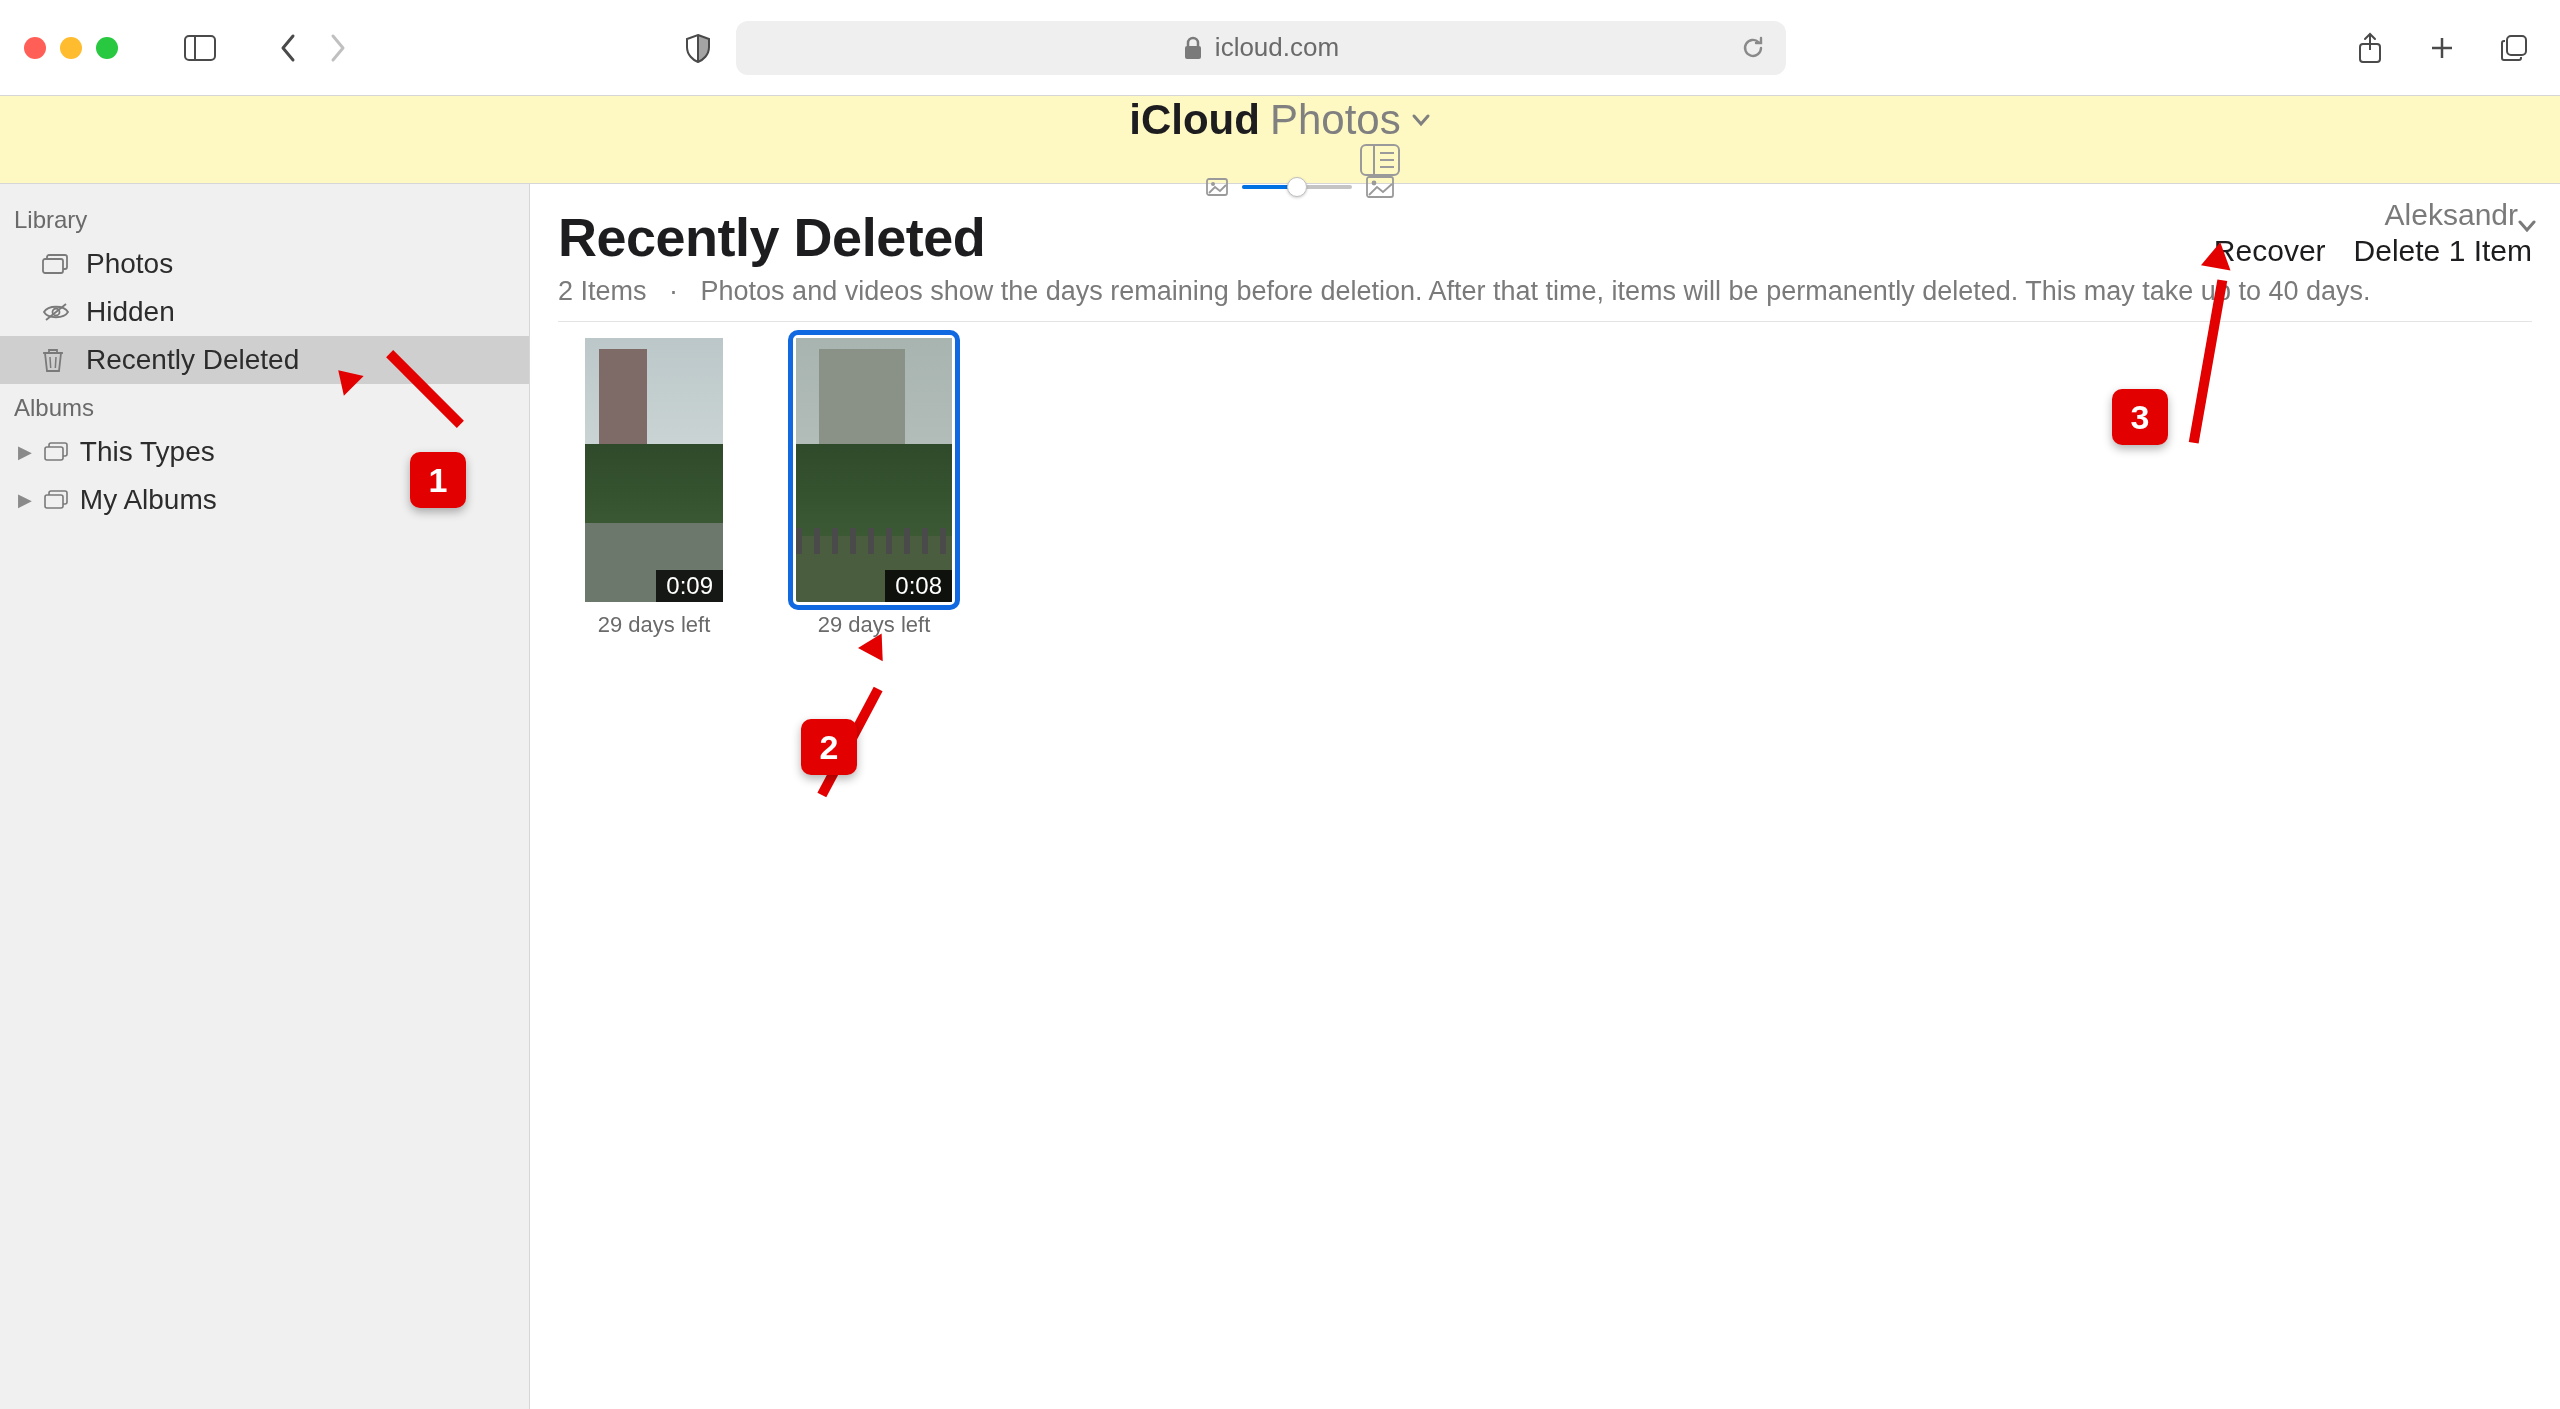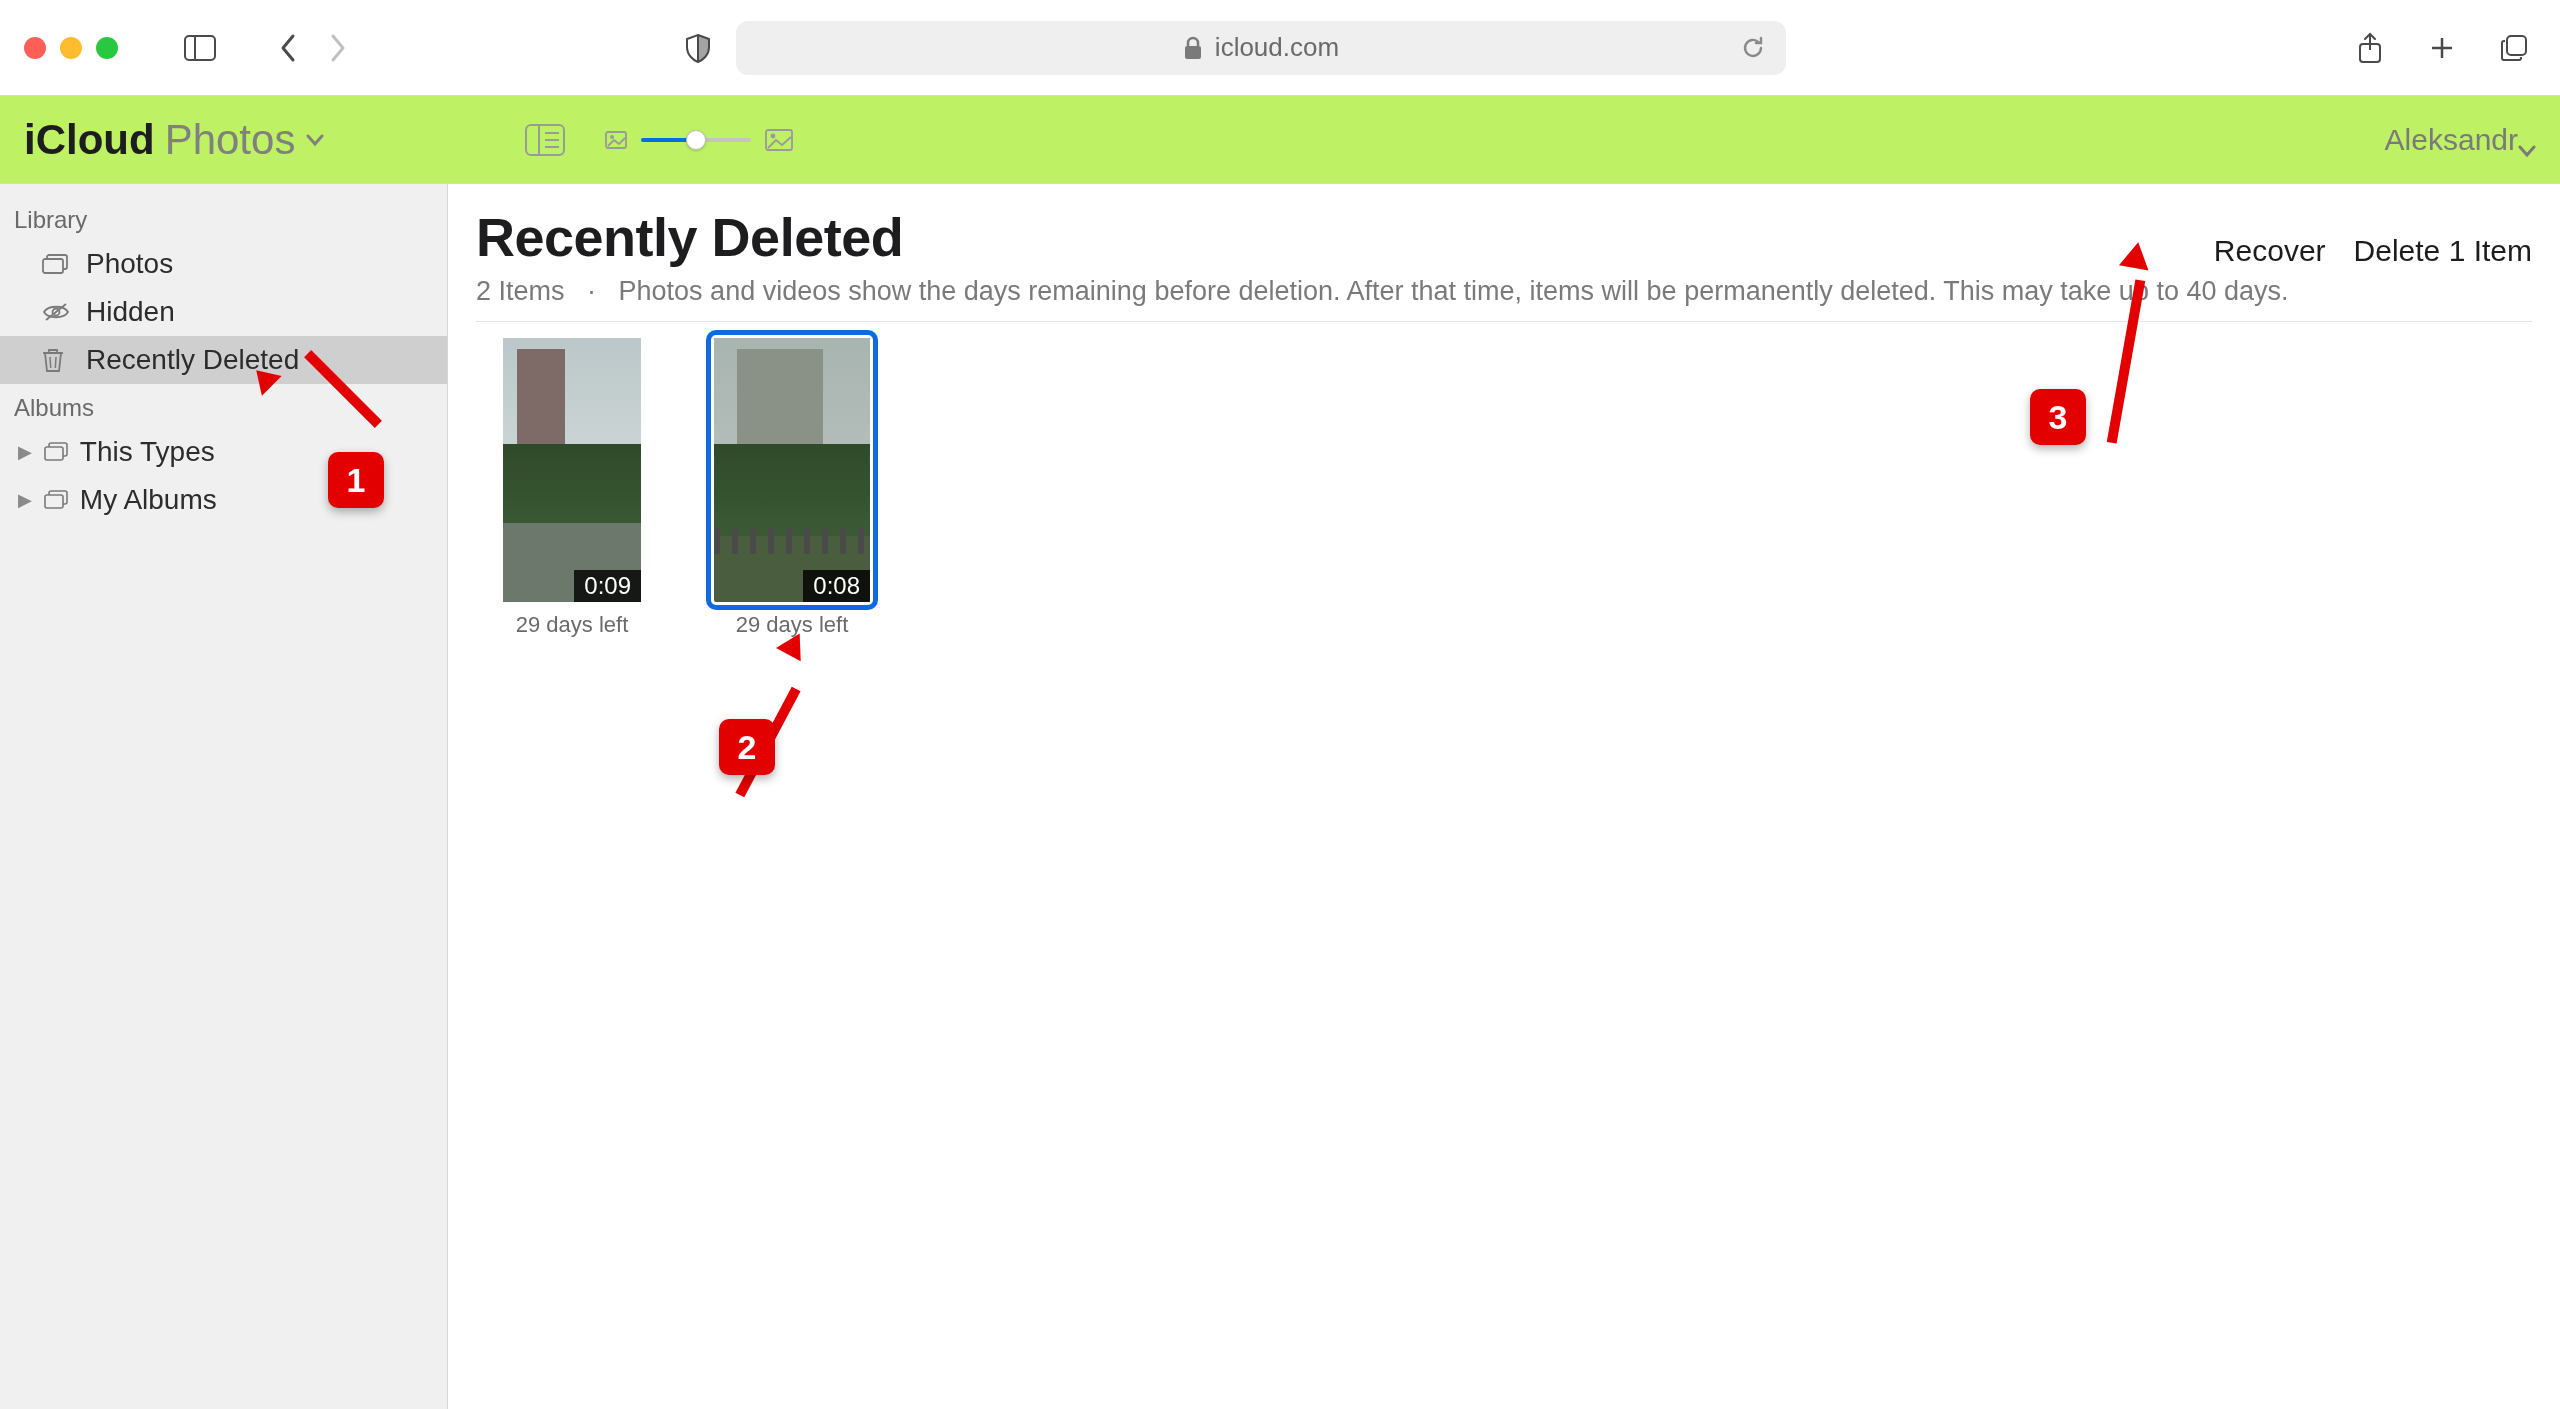--- a/index.html
+++ b/index.html
@@ -47,24 +47,25 @@
     position: relative;
   }
   .url-bar .lock { font-size: 22px; }
   .url-bar .reload { position: absolute; right: 20px; color: #8a8a8a; }
   .right-chrome { margin-left: auto; display: flex; gap: 28px; align-items: center; }
 
   
   .app-toolbar {
     height: 88px;
     border-bottom: 1px solid #d6d6d6;
-    background: #bef264;
+    background: #fef9c3;
     display: flex;
     align-items: center;
     padding: 0 24px;
+    flex-direction: column;
   }
   .brand {
     font-size: 42px;
     font-weight: 600;
     display: flex;
     align-items: center;
     gap: 10px;
   }
   .brand .photos { color: #808080; font-weight: 500; }
   .brand .chev { color: #808080; font-size: 24px; }
@@ -72,21 +73,21 @@
   .zoom-area { display: flex; align-items: center; gap: 14px; margin-left: 40px; }
   .zoom-icon { color: #808080; }
   .slider-track { width: 110px; height: 4px; background: #c4c4c4; border-radius: 2px; position: relative; }
   .slider-fill { position: absolute; left: 0; top: 0; height: 4px; width: 52px; background: #0071e3; border-radius: 2px; }
   .slider-thumb { position: absolute; left: 45px; top: -8px; width: 20px; height: 20px; background: #fff; border: 1px solid #c0c0c0; border-radius: 50%; box-shadow: 0 1px 3px rgba(0,0,0,.2); }
   .user-menu { margin-left: auto; font-size: 30px; color: #7a7a7a; display: flex; align-items: flex-end; }
 
   
   .main { display: flex; height: calc(1409px - 96px - 88px); }
   .sidebar {
-    width: 448px;
+    width: 530px;
     background: #f0f0f0;
     border-right: 1px solid #d6d6d6;
     padding-top: 12px;
   }
   .sb-head { font-size: 24px; font-weight: 500; color: #6a6a6a; padding: 10px 14px 6px; }
   .sb-item {
     display: flex;
     align-items: center;
     gap: 16px;
     padding: 8px 14px 8px 42px;

